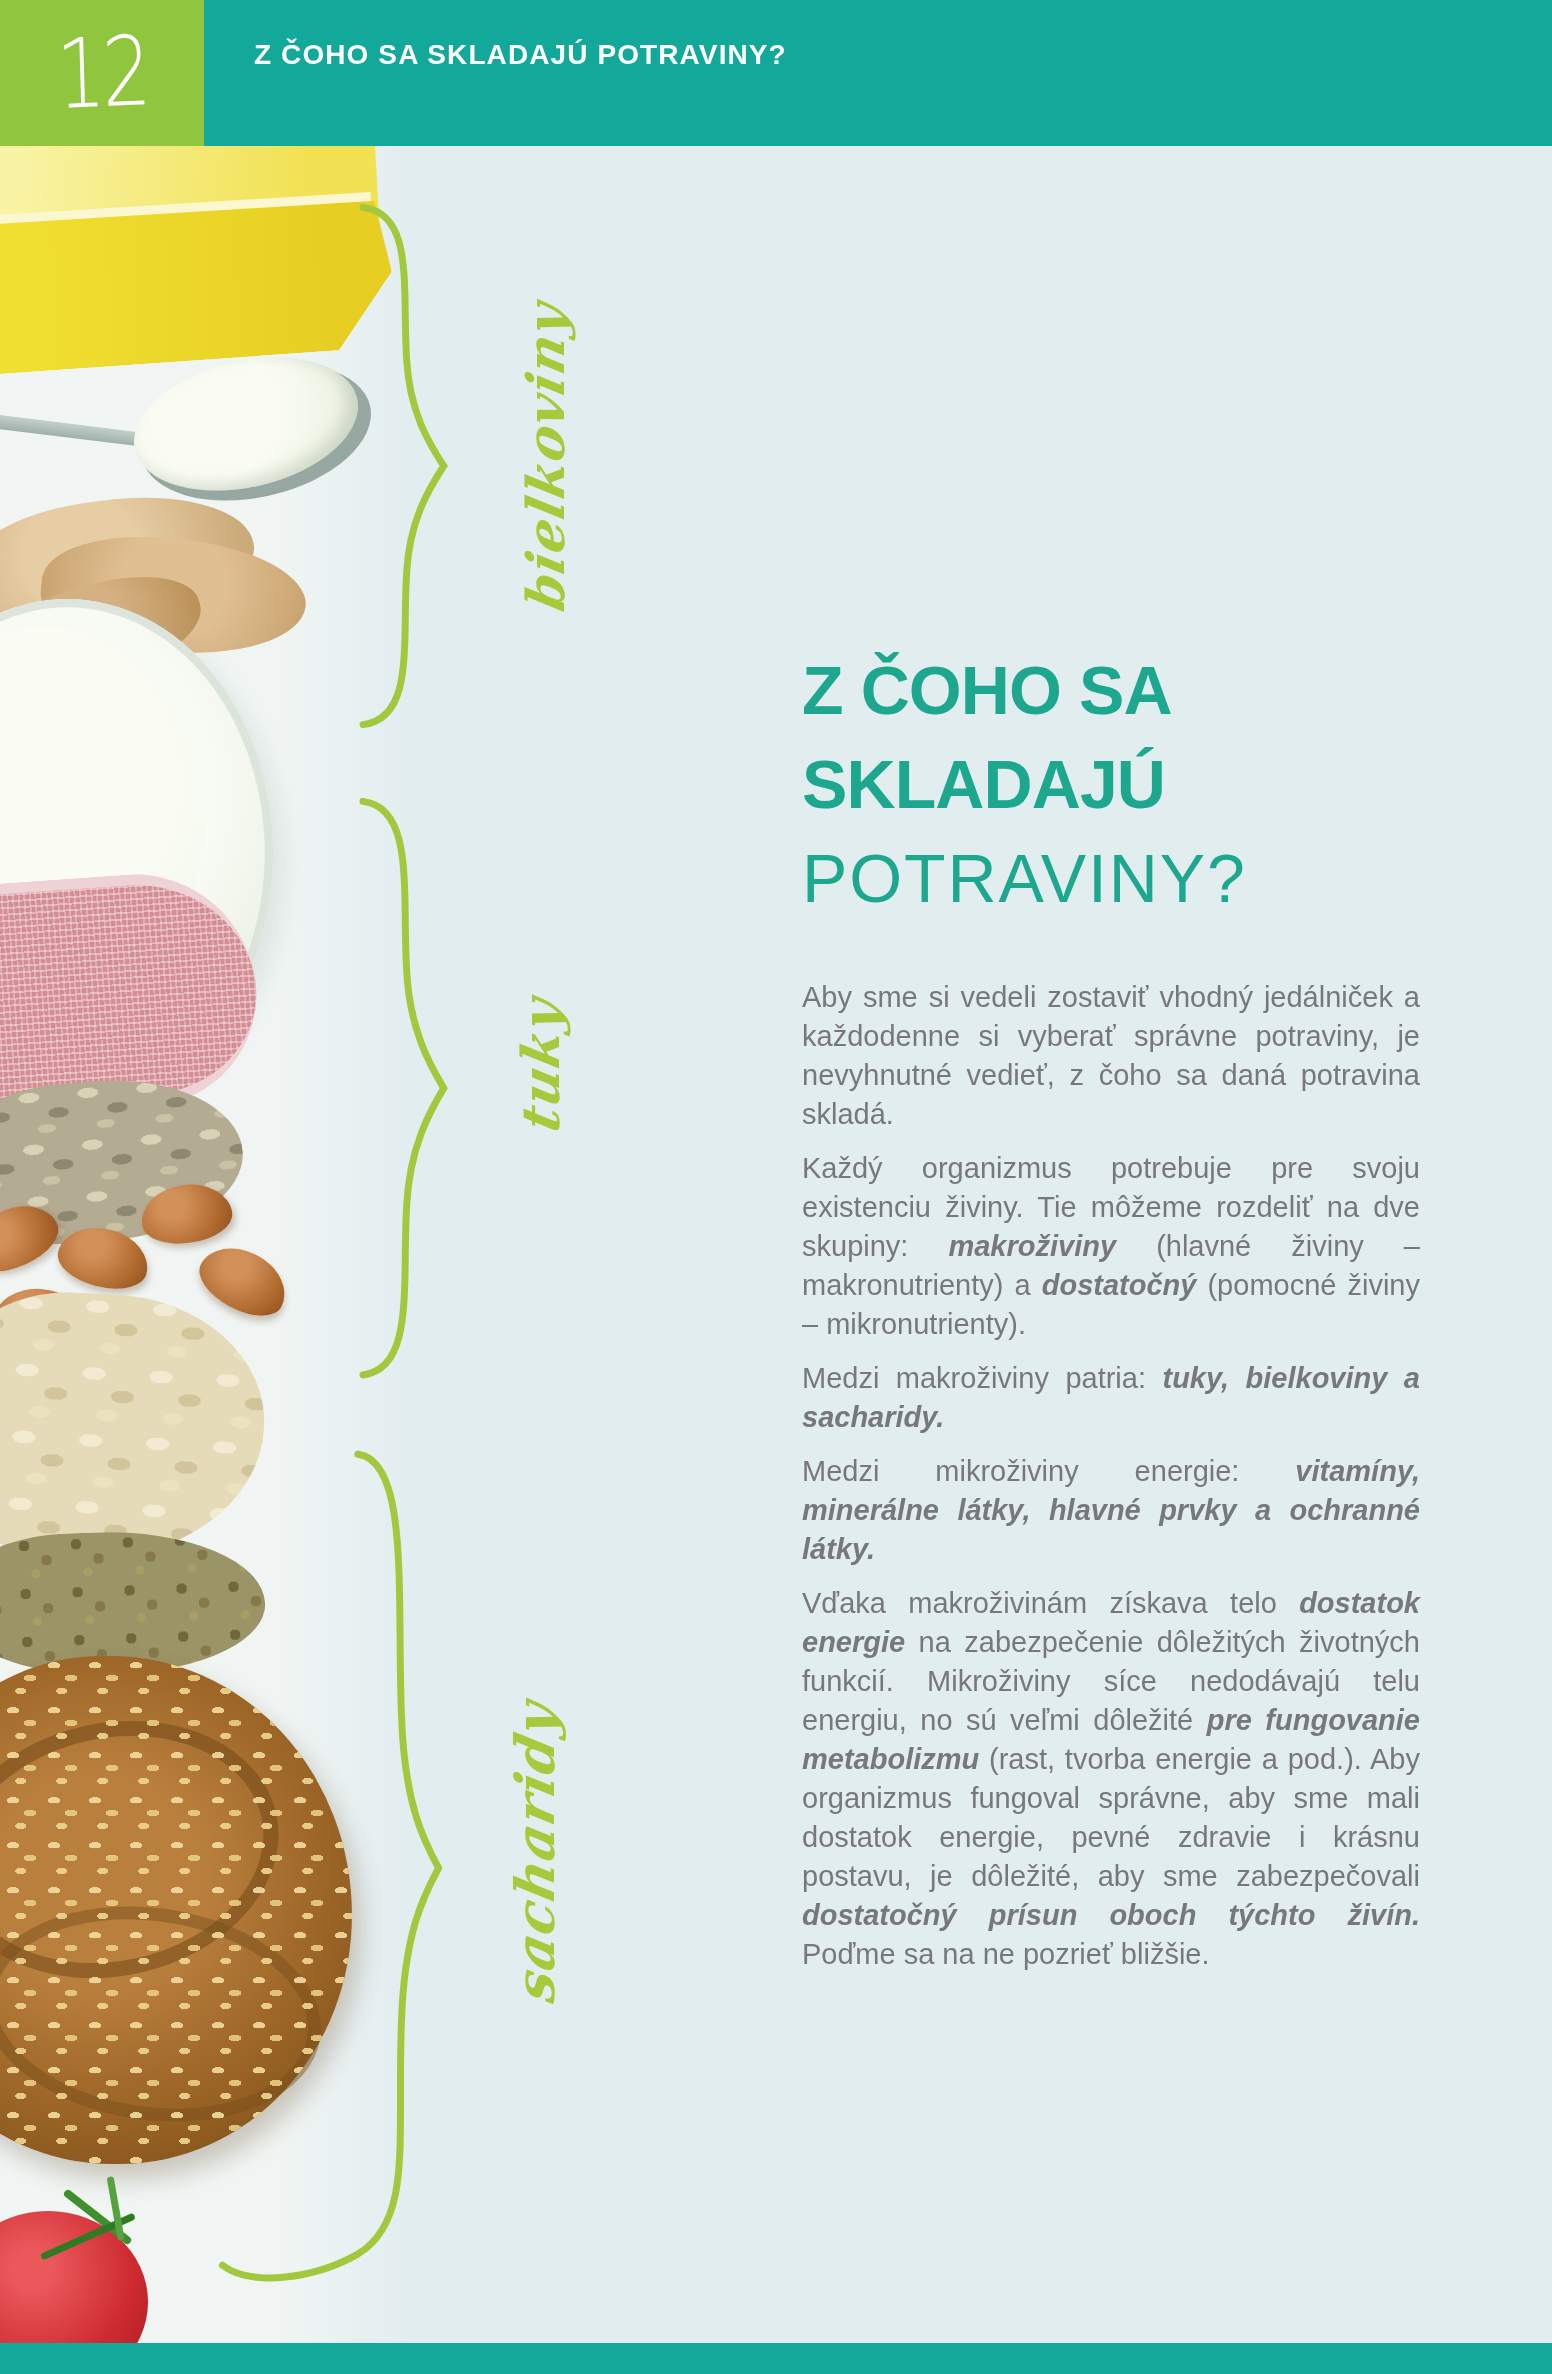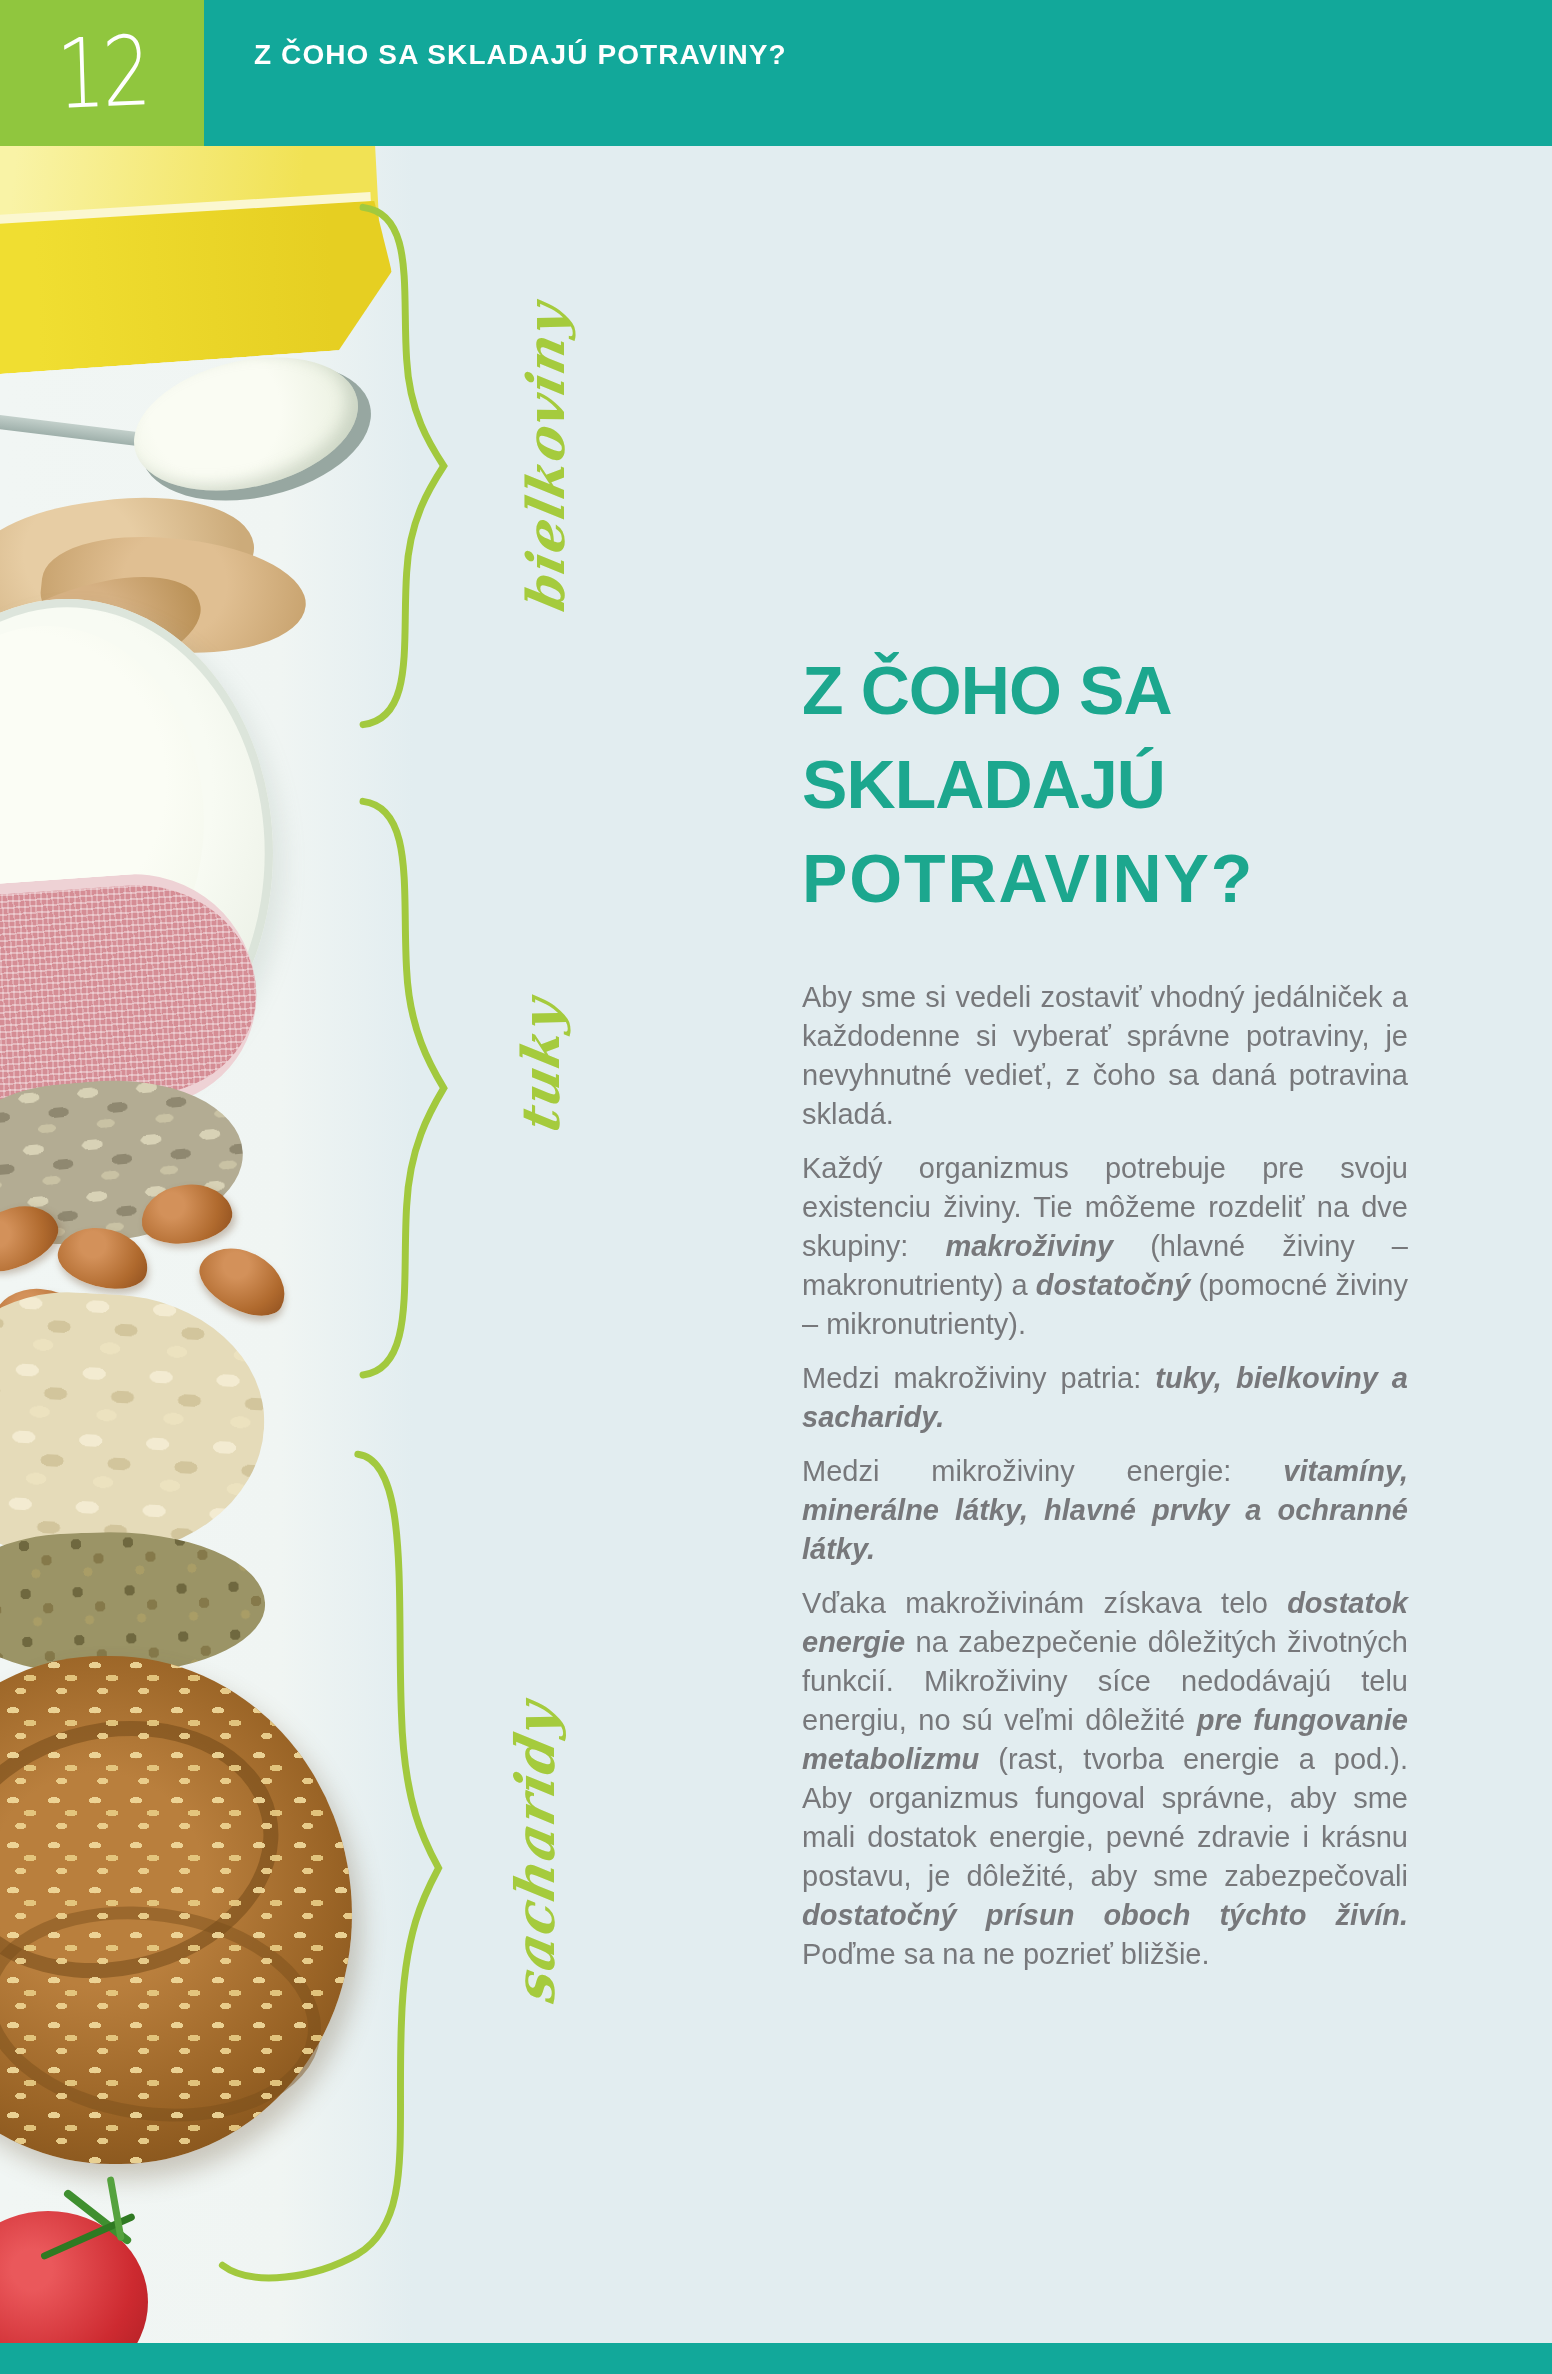--- a/index.html
+++ b/index.html
@@ -162,28 +162,28 @@
   .label-bielkoviny{left:545px;top:456px;font-size:52px;transform:translate(-50%,-50%) rotate(-90deg) skewX(-12deg);}
   .label-tuky{left:540px;top:1064px;font-size:52px;transform:translate(-50%,-50%) rotate(-90deg) skewX(-12deg);}
   .label-sacharidy{left:535px;top:1851px;font-size:54px;transform:translate(-50%,-50%) rotate(-90deg) skewX(-12deg);}
 
   
   .main-heading{
     position:absolute;left:802px;top:643px;width:631px;
     color:var(--heading-teal);font-size:68px;line-height:94px;letter-spacing:-0.9px;
   }
   .main-heading .hl-bold{font-weight:bold;display:block;}
-  .main-heading .hl-light{font-weight:700;display:block;letter-spacing:1.9px;}
+  .main-heading .hl-light{font-weight:400;display:block;letter-spacing:1.9px;}
 
   .body-col{
     position:absolute;left:802px;top:978px;width:618px;
     color:var(--body-text-gray);font-size:29px;line-height:39px;
     text-align:justify;hyphens:auto;-webkit-hyphens:auto;
   }
-  .body-col p{margin:0 12px 15px 0;}
+  .body-col p{margin:0 0 15px 0;}
   .body-col .b{font-weight:bold;font-style:italic;}
 </style>
 </head>
 <body>
 
 <div class="page">
 
   <div class="header">
     <div class="pagenum-box">
       <div class="pagenum">12</div>

